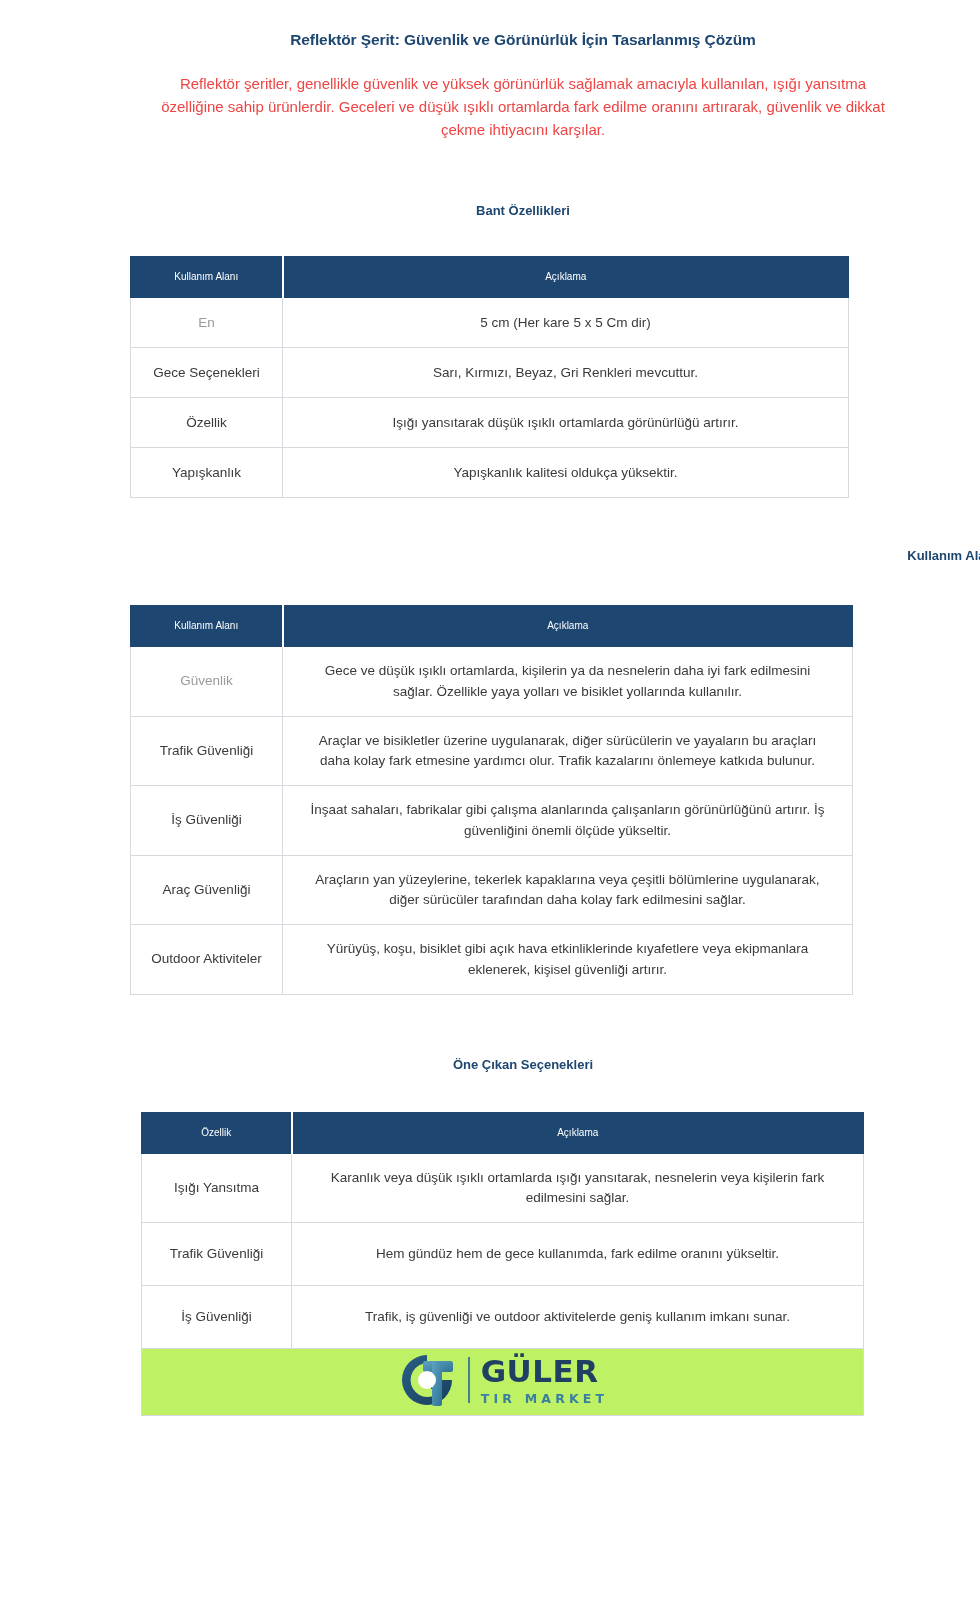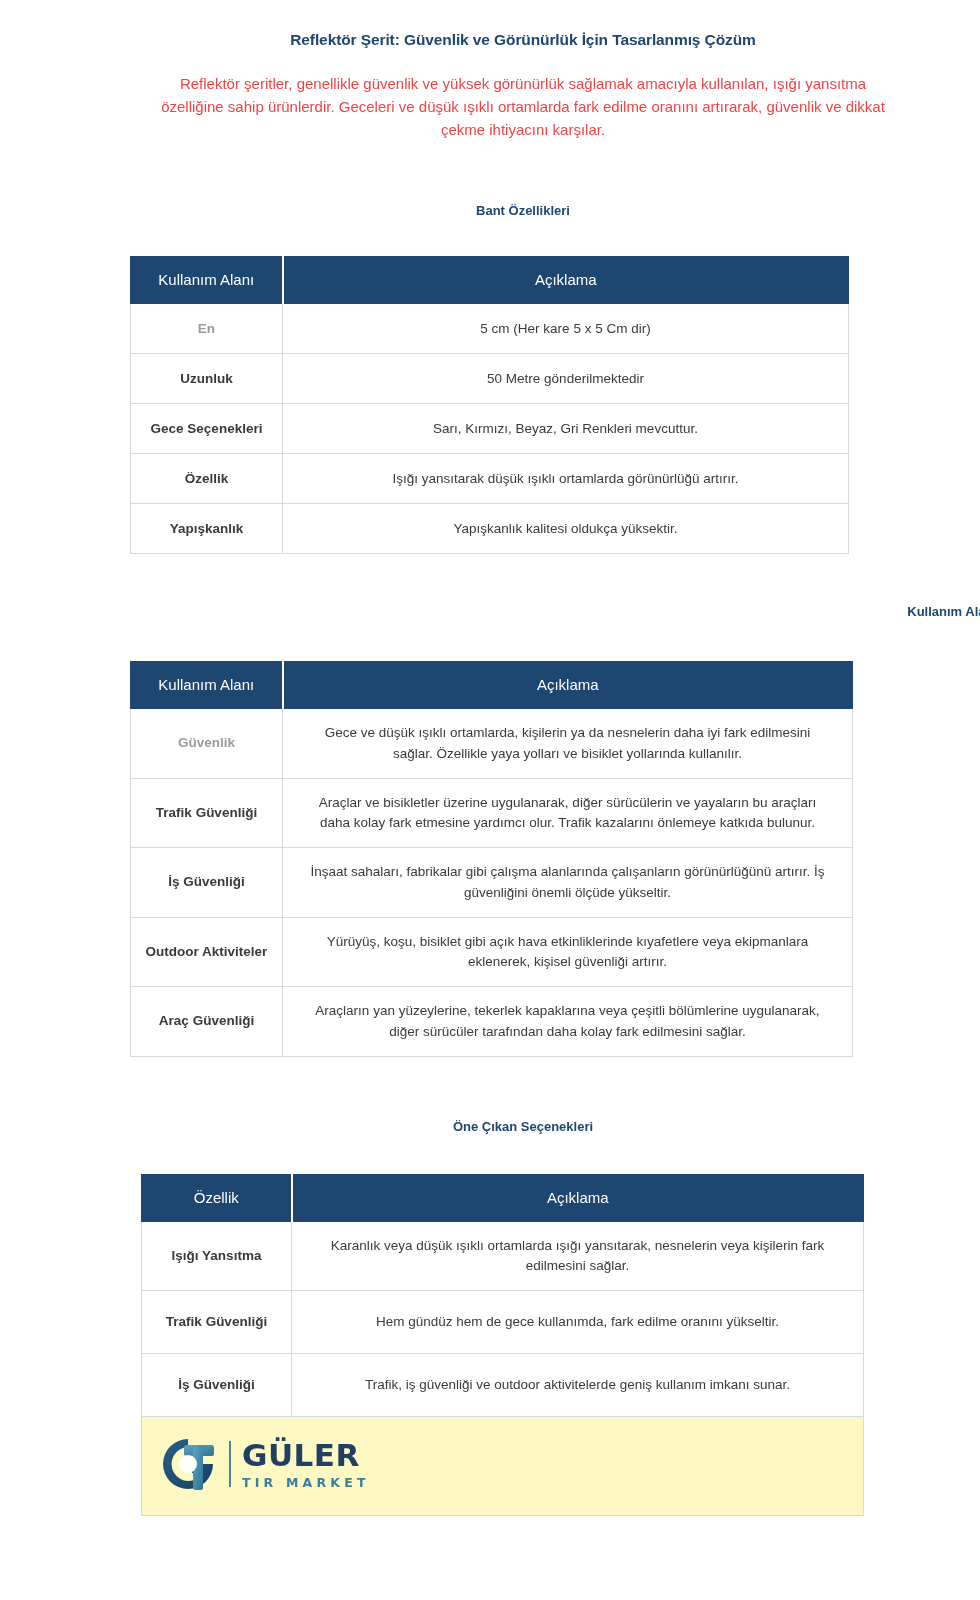--- a/index.html
+++ b/index.html
@@ -64,42 +64,41 @@
   table.data-table {
     border-collapse: collapse;
     table-layout: fixed;
     background: #fff;
     border: 1px solid #d6d9dd;
   }
   table.data-table thead th {
     background: #1d4670;
     color: #ffffff;
     font-weight: normal;
-    font-size: 15px;
+    font-size: 10px;
     text-align: center;
     padding: 14px 8px;
     border: 1px solid #1d4670;
     line-height: 1.2;
   }
   table.data-table thead th.th-sep {
     border-left: 2px solid #ffffff;
     text-align: center;
   }
   table.data-table td {
     border: 1px solid #d6d9dd;
     font-size: 13.5px;
     color: #3a3a3a;
     line-height: 1.5;
     vertical-align: middle;
   }
   td.key-cell {
     text-align: center;
     padding: 8px 10px;
     color: #3a3a3a;
-    font-weight: bold;
   }
   td.key-cell.muted { color: #9a9a9a; }
   td.desc-cell-left {
     text-align: center;
     padding: 0 14px;
   }
   td.desc-cell-center {
     text-align: center;
     padding: 14px 22px;
   }
@@ -118,23 +117,24 @@
 
   
   #table-one-cikan { width: 722px; margin-left: 108px; margin-top: 40px; }
   #table-one-cikan col.c1 { width: 150px; }
   #table-one-cikan col.c2 { width: 572px; }
   #table-one-cikan td { height: 63px; }
 
   
   td.logo-cell {
     height: 96px;
-    padding: 16px;
+    padding: 0;
+    text-align: center;
     vertical-align: middle;
-    background: #fef9c3;
+    background: #bef264;
   }
   .logo {
     display: inline-flex;
     align-items: center;
     gap: 11px;
     height: 62px;
   }
   .logo-mark { display: block; }
   .logo-divider {
     width: 2px;
@@ -190,24 +190,20 @@
           <th>Kullanım Alanı</th>
           <th class="th-sep">Açıklama</th>
         </tr>
       </thead>
       <tbody>
         <tr>
           <td class="key-cell muted">En</td>
           <td class="desc-cell-left">5 cm (Her kare 5 x 5 Cm dir)</td>
         </tr>
         <tr>
-          <td class="key-cell">Uzunluk</td>
-          <td class="desc-cell-left">50 Metre gönderilmektedir</td>
-        </tr>
-        <tr>
           <td class="key-cell">Gece Seçenekleri</td>
           <td class="desc-cell-left">Sarı, Kırmızı, Beyaz, Gri Renkleri mevcuttur.</td>
         </tr>
         <tr>
           <td class="key-cell">Özellik</td>
           <td class="desc-cell-left">Işığı yansıtarak düşük ışıklı ortamlarda görünürlüğü artırır.</td>
         </tr>
         <tr>
           <td class="key-cell">Yapışkanlık</td>
           <td class="desc-cell-left">Yapışkanlık kalitesi oldukça yüksektir.</td>
@@ -237,26 +233,26 @@
         </tr>
         <tr>
           <td class="key-cell">Trafik Güvenliği</td>
           <td class="desc-cell-center">Araçlar ve bisikletler üzerine uygulanarak, diğer sürücülerin ve yayaların bu araçları daha kolay fark etmesine yardımcı olur. Trafik kazalarını önlemeye katkıda bulunur.</td>
         </tr>
         <tr>
           <td class="key-cell">İş Güvenliği</td>
           <td class="desc-cell-center">İnşaat sahaları, fabrikalar gibi çalışma alanlarında çalışanların görünürlüğünü artırır. İş güvenliğini önemli ölçüde yükseltir.</td>
         </tr>
         <tr>
+          <td class="key-cell">Araç Güvenliği</td>
+          <td class="desc-cell-center">Araçların yan yüzeylerine, tekerlek kapaklarına veya çeşitli bölümlerine uygulanarak, diğer sürücüler tarafından daha kolay fark edilmesini sağlar.</td>
+        </tr>
+        <tr>
           <td class="key-cell">Outdoor Aktiviteler</td>
           <td class="desc-cell-center">Yürüyüş, koşu, bisiklet gibi açık hava etkinliklerinde kıyafetlere veya ekipmanlara eklenerek, kişisel güvenliği artırır.</td>
-        </tr>
-        <tr>
-          <td class="key-cell">Araç Güvenliği</td>
-          <td class="desc-cell-center">Araçların yan yüzeylerine, tekerlek kapaklarına veya çeşitli bölümlerine uygulanarak, diğer sürücüler tarafından daha kolay fark edilmesini sağlar.</td>
         </tr>
       </tbody>
     </table>
   </div>
 
   <h2 class="section-heading sh-3">Öne Çıkan Seçenekleri</h2>
 
   <div class="tbl-wrap">
     <table class="data-table" id="table-one-cikan">
       <colgroup>

